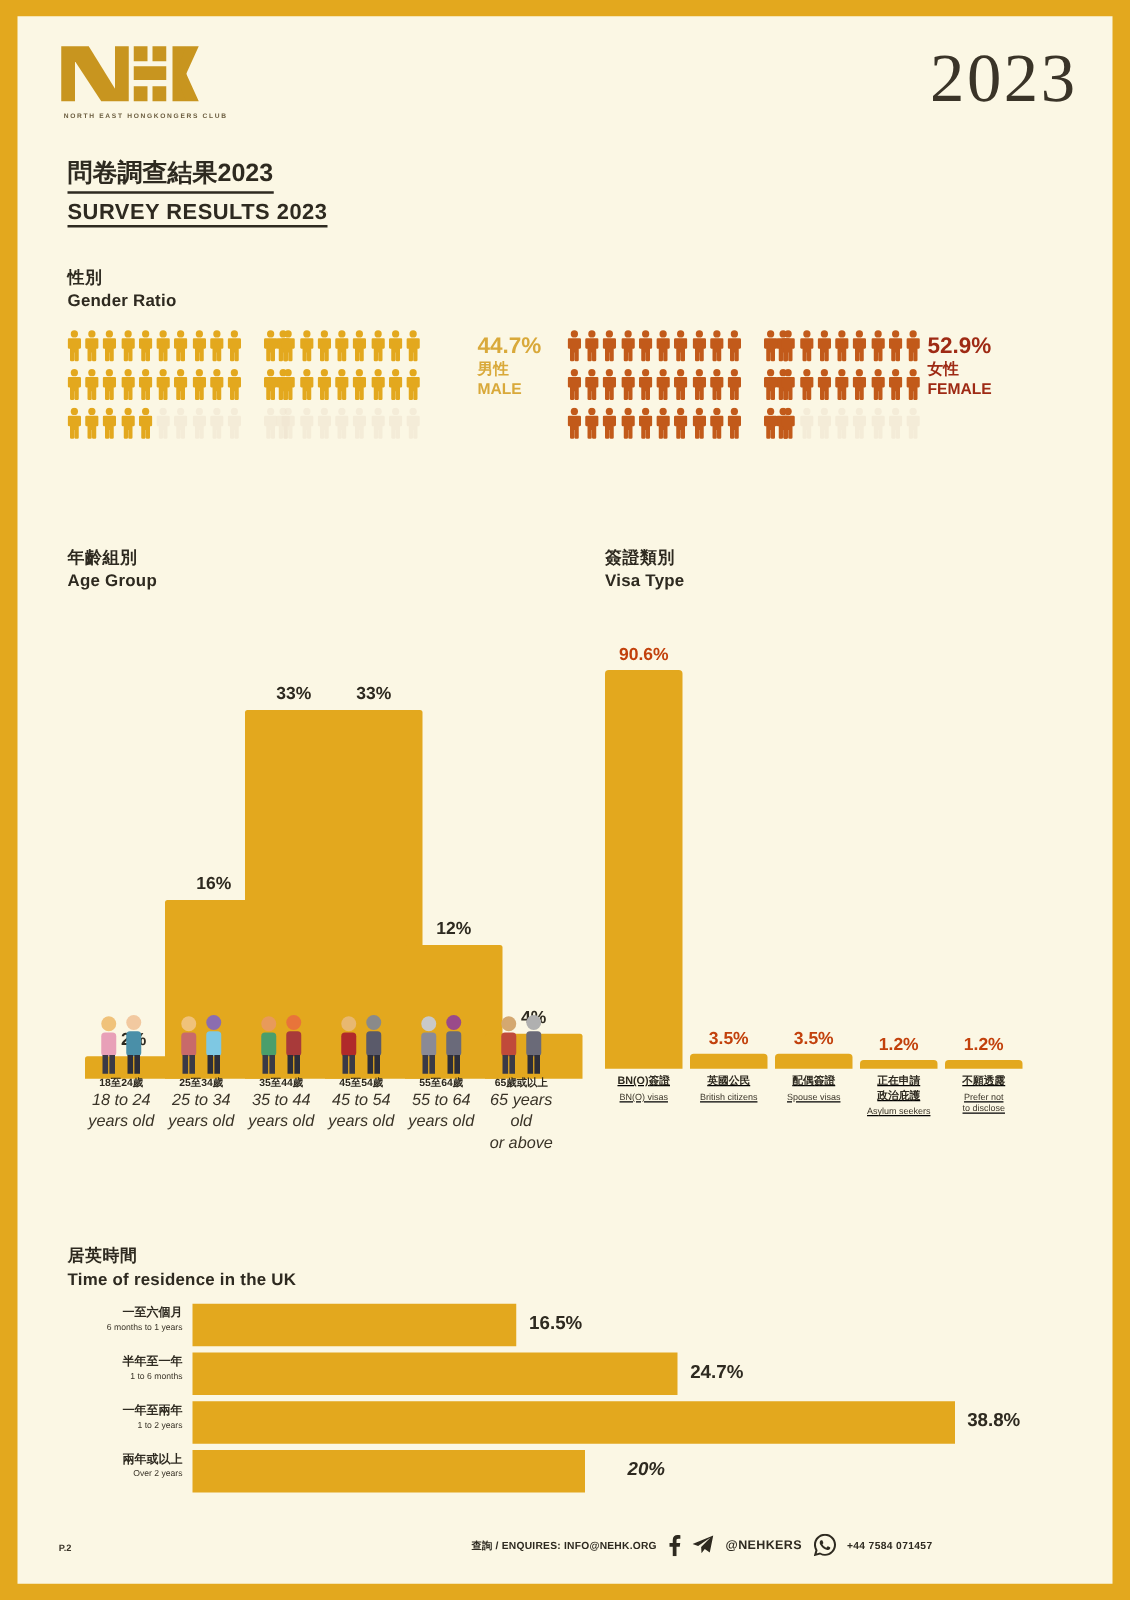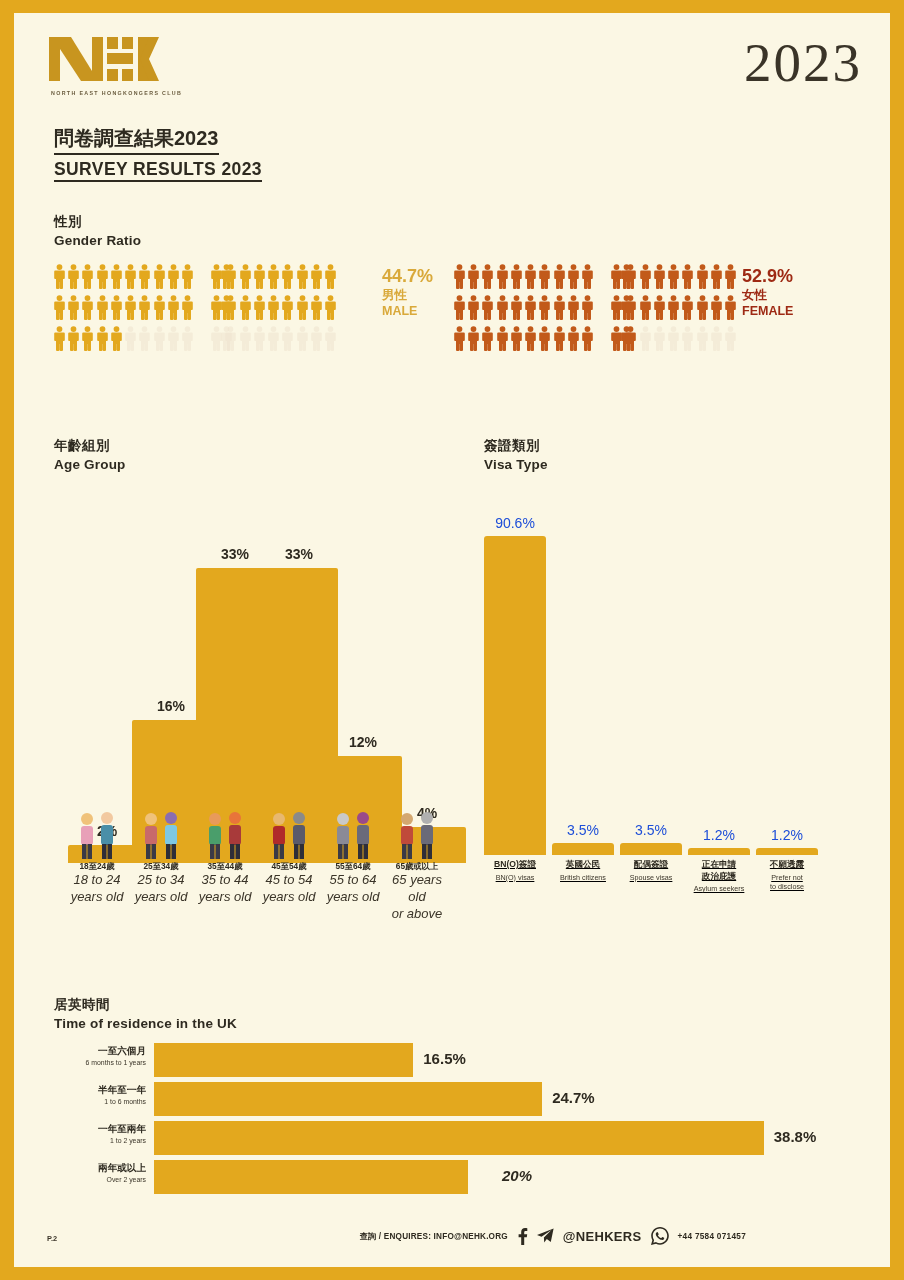--- a/index.html
+++ b/index.html
@@ -73,42 +73,42 @@
   .age-labels { position:absolute; left:48px; top:848px; width:400px; }
   .age-lab { position:absolute; width:58px; text-align:center; }
   .age-lab .l-cn { font-size:8.3px; font-weight:bold; color:#2E2A20; line-height:1.35; white-space:nowrap;}
   .age-lab .l-en { font-size:13px; color:#3A3428; line-height:1.3; margin-top:0;font-style:italic; }
 
   
   #visa-head { position:absolute; left:470px; top:424px; }
   #visa-chart { position:absolute; left:470px; top:480px; width:360px; height:362px; }
   .vbar-col { position:absolute; bottom:0; }
   .vbar { position:absolute; bottom:0; left:0; right:0; background:#E3A81E; border-radius:3px 3px 0 0; }
-  .vbar-val { position:absolute; left:-6px; right:-6px; text-align:center; font-size:14px; font-weight:normal; color:#1d4ed8; }
+  .vbar-val { position:absolute; left:-6px; right:-6px; text-align:center; font-size:14px; font-weight:bold; color:#c2410c; }
   .visa-labels { position:absolute; left:470px; top:846px; width:360px; }
   .visa-lab { position:absolute; text-align:center;text-decoration:underline; }
   .visa-lab .l-cn { font-size:8.6px; font-weight:bold; color:#2E2A20; line-height:1.35; }
   .visa-lab .l-en { font-size:7.2px; color:#3A3428; line-height:1.3; margin-top:2px; }
 
   
   #res-head { position:absolute; left:40px; top:983px; }
   #res-chart { position:absolute; left:40px; top:1030px; width:800px; height:165px; }
   .res-row { position:absolute; left:0; width:800px; height:34px; }
   .res-lab { position:absolute; left:0; width:92px; text-align:right; top:2px; }
   .res-lab .l-cn { font-size:9.6px; font-weight:bold; color:#2E2A20; line-height:1.3; }
   .res-lab .l-en { font-size:6.9px; color:#3A3428; line-height:1.3; margin-top:2px; }
   .res-bar { position:absolute; left:100px; top:0; height:34px; background:#E3A81E; }
   .res-val { position:absolute; top:7px; font-size:15px; font-weight:bold; color:#2E2A20; }
 
   
   #footer { position:absolute; left:0; bottom:14px; width:756px; height:28px; }
   .pno { position:absolute; left:33px; top:9px; font-size:7.4px; color:#3A3428; font-weight:bold;}
   .foot-right { position:absolute; right:24px; top:2px; display:flex; align-items:center; gap:9px; }
   .foot-mail { font-size:8.2px; font-weight:bold; color:#2E2A20; letter-spacing:0.2px; }
-  .foot-handle { font-size:13px; font-weight:bold; color:#2E2A20; letter-spacing:0.3px; }
+  .foot-handle { font-size:10px; font-weight:bold; color:#2E2A20; letter-spacing:0.3px; }
   .foot-phone { font-size:8.2px; font-weight:bold; color:#2E2A20; letter-spacing:0.3px; }
   .ficon { display:flex; align-items:center; }
 </style>
 </head>
 <body>
 
 <div id="page">
 
   <div class="logo-wrap">
     <svg class="logo-mark" width="112" height="52" viewBox="0 0 112 52">

